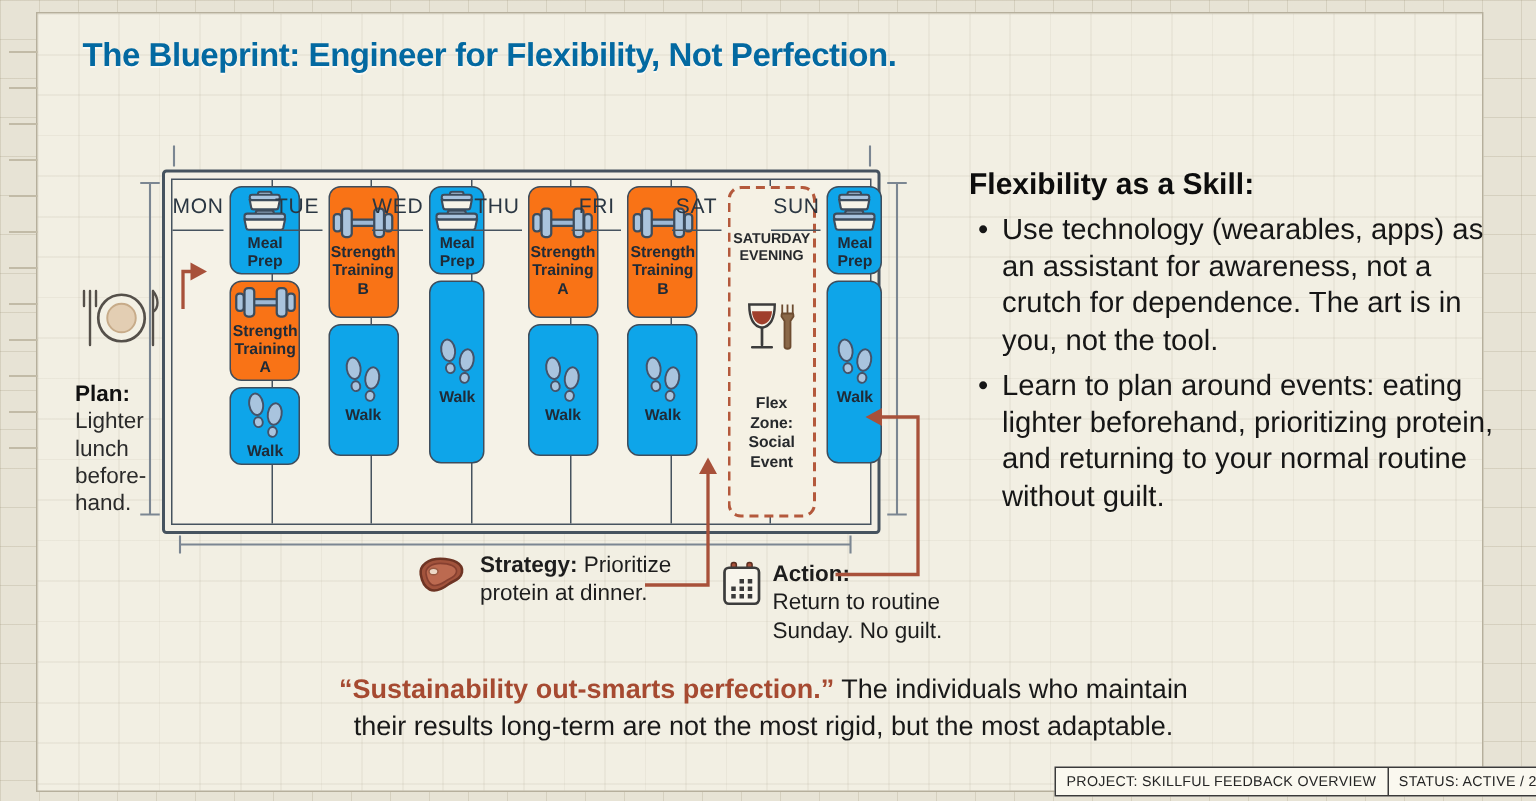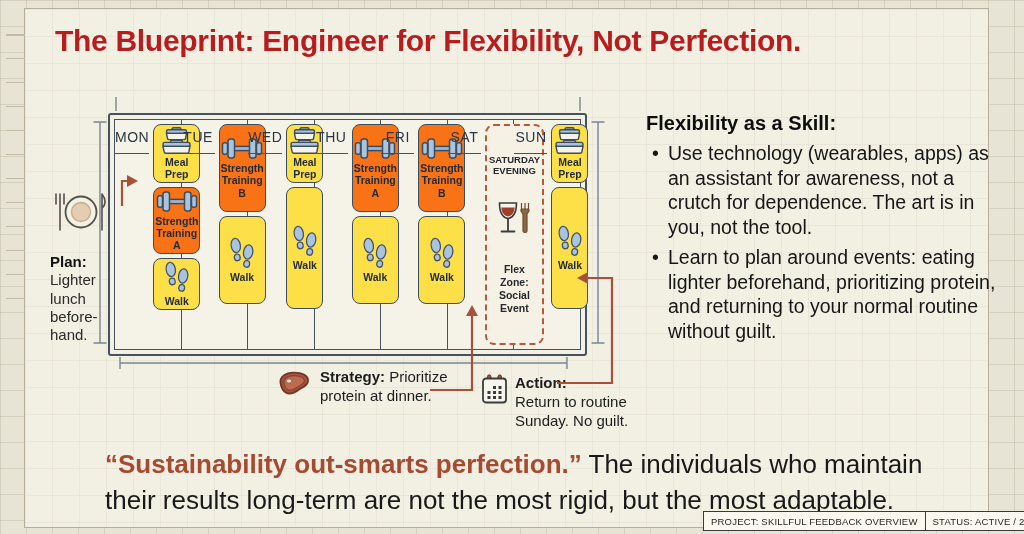--- a/index.html
+++ b/index.html
@@ -13,40 +13,40 @@
   }
   .panel{
     position:absolute;left:24px;top:8px;width:965px;height:520px;
     background-color:#f2efe3;border:1px solid #b6af9c;box-sizing:border-box;
     background-image:
       repeating-linear-gradient(to right, rgba(150,140,118,.09) 0 1px, transparent 1px 27px),
       repeating-linear-gradient(to bottom, rgba(150,140,118,.09) 0 1px, transparent 1px 27px);
   }
   .page-title{
     position:absolute;left:55px;top:24px;width:930px;
-    font-size:30px;font-weight:bold;color:#b91c1c;letter-spacing:-.3px;
+    font-size:22px;font-weight:bold;color:#0369a1;letter-spacing:-.3px;
     text-shadow:0 1px 0 rgba(255,255,255,.6);
   }
   
   .cal-outer{
     position:absolute;left:108px;top:113px;width:479px;height:243px;
     border:2.5px solid #46535f;border-radius:3px;background:#f3f0e5;
     padding:4px;box-sizing:border-box;
   }
   .cal-inner{width:100%;height:100%;border:1.5px solid #46535f;display:flex;box-sizing:border-box;background:#f5f2e7;}
   .day-col{flex:1 1 0;display:flex;flex-direction:row;border-right:1.5px solid #46535f;min-width:0;}
   .day-col:last-child{border-right:none;}
   .day-header{
     height:33px;flex:0 0 33px;border-bottom:1.5px solid #46535f;
     display:flex;align-items:center;justify-content:center;
     font-size:14px;font-weight:500;color:#2a3642;letter-spacing:.5px;
   }
   .day-body{flex:1;display:flex;flex-direction:column;gap:4px;padding:4px 4px;box-sizing:border-box;}
   .card{
-    border:1.5px solid #3e4d5c;border-radius:8px;background:#fde047;
+    border:1.5px solid #3e4d5c;border-radius:8px;background:#0ea5e9;
     display:flex;flex-direction:column;align-items:center;justify-content:center;
     gap:2px;padding:2px 1px;box-sizing:border-box;
     font-size:10.5px;font-weight:600;color:#202b37;text-align:center;line-height:1.15;
   }
   .card.blue{background:#f97316;}
   .card.flex-card{
     flex:1;border:2px dashed #b4593c;border-radius:9px;background:#f5f1e4;
     justify-content:space-evenly;padding:6px 2px;color:#26292c;
   }
   .flex-heading{font-size:9.5px;font-weight:bold;color:#26292c;line-height:1.2;}
@@ -71,22 +71,22 @@
   .reality{font-size:20px;line-height:1.28;}
   .reality b,.skill-heading{color:#0d0d0d;}
   .skill-heading{margin-top:9px;font-size:20px;font-weight:bold;}
   ul.skill-list{margin:6px 0 0 0;padding:0;list-style:none;}
   ul.skill-list li{
     position:relative;padding-left:22px;font-size:19.5px;line-height:1.26;margin-bottom:6px;width:340px;
   }
   ul.skill-list li::before{content:"•";position:absolute;left:6px;top:0;}
   
   .quote{
-    position:absolute;left:105px;top:447px;width:830px;
-    font-size:26px;line-height:1.38;color:#191919;
+    position:absolute;left:94px;top:447px;width:830px;text-align:center;
+    font-size:18px;line-height:1.38;color:#191919;
   }
   .quote .hl{color:#a64a31;font-weight:bold;}
   
   .footer-box{
     position:absolute;left:703px;top:511px;height:20px;
     display:flex;align-items:stretch;background:#faf8ef;border:1.5px solid #3a3a3a;box-sizing:border-box;
   }
   .footer-cell{display:flex;align-items:center;padding:0 7px;font-size:9.5px;font-weight:500;color:#262626;letter-spacing:.2px;white-space:nowrap;}
   .footer-cell + .footer-cell{border-left:1.5px solid #3a3a3a;}
   

